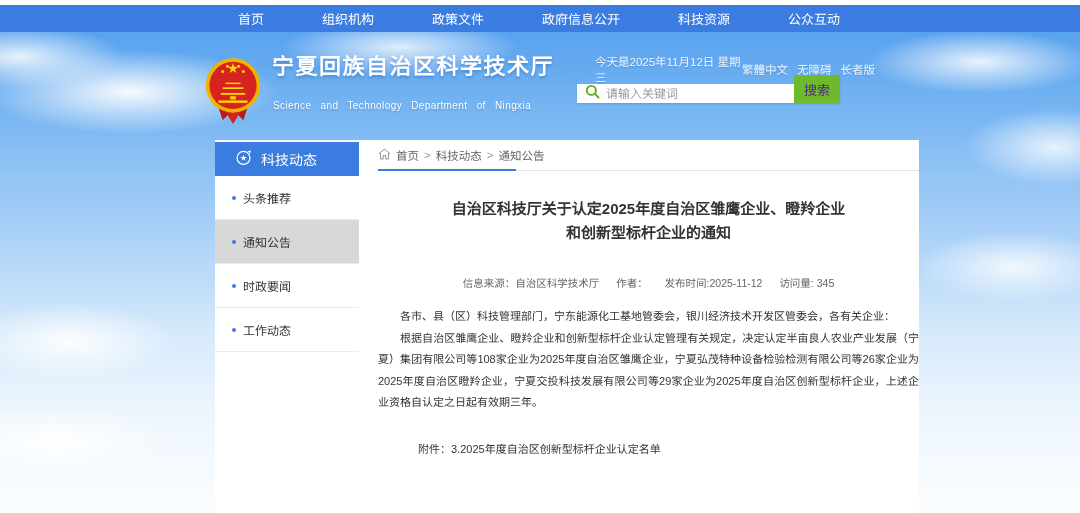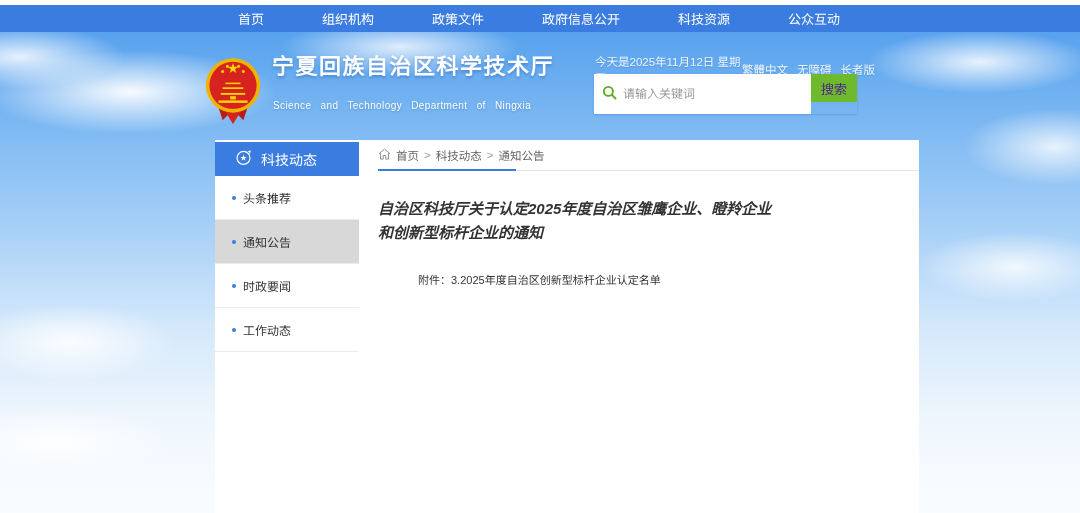--- a/index.html
+++ b/index.html
@@ -34,22 +34,22 @@
   .site-subtitle { position:absolute; left:273px; top:100px; z-index:4;
     font-size:10px; color:#ffffff; letter-spacing:.4px; word-spacing:6px;
     text-shadow:0 1px 2px rgba(36,92,168,.4); white-space:nowrap; }
 
   .header-meta { position:absolute; left:595px; top:53px; width:280px; z-index:4;
     display:flex; justify-content:space-between; align-items:center;
     color:#edf6ff; font-size:11.5px; text-shadow:0 1px 1px rgba(36,92,168,.3); }
   .quick-links { display:flex; gap:9px; }
   .quick-links span { cursor:pointer; white-space:nowrap; }
 
-  .search-bar { position:absolute; left:594px; top:74px; width:263px; height:40px; z-index:4;
-    display:flex; box-shadow:0 1px 2px rgba(40,90,160,.25); }
+  .search-bar { position:absolute; left:577px; top:74px; width:263px; height:29px; z-index:4;
+    display:flex; box-shadow:0 1px 2px rgba(40,90,160,.25);align-items:flex-end; }
   .search-field { flex:1; background:#ffffff; display:flex; align-items:center; padding:0 8px; gap:6px; }
   .search-field input { border:none; outline:none; flex:1; font-size:12px; color:#333;
     font-family:"Liberation Sans","DejaVu Sans",sans-serif; }
   .search-field input::placeholder { color:#999; }
   .search-btn { width:46px; height:28px; background:#6fb92c; color:#4c1d95; border:none;
     font-size:13px; cursor:pointer; font-family:"Liberation Sans","DejaVu Sans",sans-serif; }
 
   
   .panel { position:absolute; left:203px; top:140px; width:704px; height:373px; background:#ffffff; z-index:3;margin-left:12px; }
 
@@ -63,22 +63,22 @@
   .dot { width:4px; height:4px; border-radius:50%; background:#3b7ce0; flex:0 0 auto; }
 
   
   .article { position:absolute; left:163px; top:0; width:541px; }
   .breadcrumb { display:flex; align-items:center; gap:5px; height:29px; font-size:11.5px; color:#666; }
   .breadcrumb .crumb { cursor:pointer; }
   .breadcrumb .sep { color:#999; }
   .bc-divider { position:relative; border-bottom:1px solid #e4e4e4; height:2px; }
   .bc-divider::before { content:""; position:absolute; left:0; bottom:-1px; width:138px; height:2px; background:#3b7ce0; }
 
-  .article-title { margin-top:26px; font-size:15px; font-weight:bold;
-    color:#333; line-height:24px;font-style:italic; }
+  .article-title { margin-top:26px; text-align:center; font-size:15px; font-weight:bold;
+    color:#333; line-height:24px; }
   .article-meta { margin-top:30px; text-align:center; font-size:10.5px; color:#666; }
   .article-meta span { margin:0 7px; }
   .article-body { margin-top:16px; font-size:11px; color:#333; line-height:21.5px; text-align:justify; }
   .article-body p { text-indent:2em; }
   .attachments { margin-top:26px; margin-left:40px; display:flex; font-size:11px; color:#333; line-height:19px; }
   .attachments .att-item { cursor:pointer; }
 </style>
 </head>
 <body>
 
@@ -183,21 +183,31 @@
         <span class="sep">&gt;</span>
         <span class="crumb">通知公告</span>
       </div>
       <div class="bc-divider"></div>
 
       <h1 class="article-title">
         <div>自治区科技厅关于认定2025年度自治区雏鹰企业、瞪羚企业</div>
         <div>和创新型标杆企业的通知</div>
       </h1>
 
-
+      <div class="article-meta">
+        <span>信息来源：自治区科学技术厅</span>
+        <span>作者：</span>
+        <span>发布时间:2025-11-12</span>
+        <span>访问量: 345</span>
+      </div>
+
+      <div class="article-body">
+        <p>各市、县（区）科技管理部门，宁东能源化工基地管委会，银川经济技术开发区管委会，各有关企业：</p>
+        <p>根据自治区雏鹰企业、瞪羚企业和创新型标杆企业认定管理有关规定，决定认定半亩良人农业产业发展（宁夏）集团有限公司等108家企业为2025年度自治区雏鹰企业，宁夏弘茂特种设备检验检测有限公司等26家企业为2025年度自治区瞪羚企业，宁夏交投科技发展有限公司等29家企业为2025年度自治区创新型标杆企业，上述企业资格自认定之日起有效期三年。</p>
+      </div>
 
       <div class="attachments">
         <div>附件：</div>
         <div>
           <div class="att-item">3.2025年度自治区创新型标杆企业认定名单</div>
         </div>
       </div>
     </section>
 
   </div>

